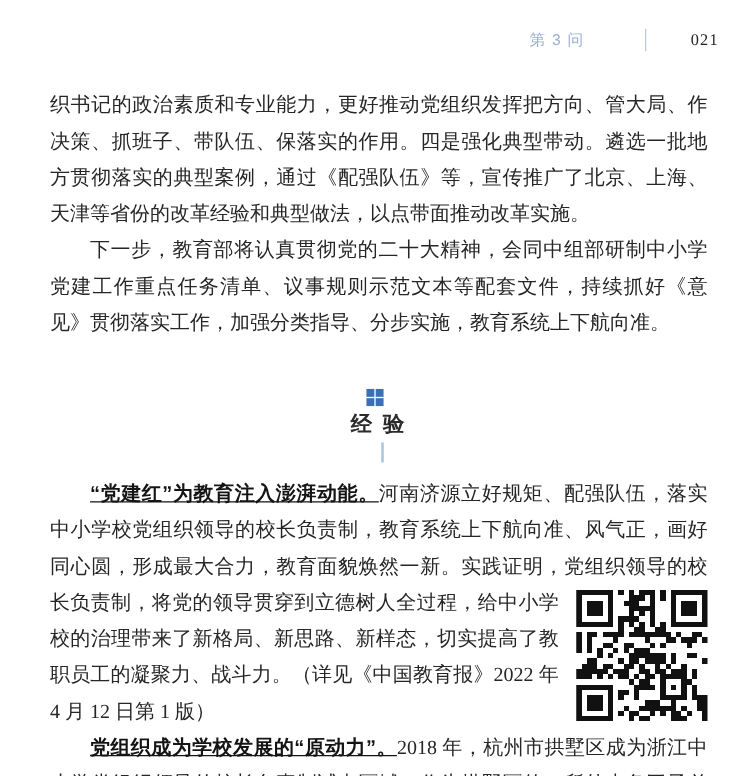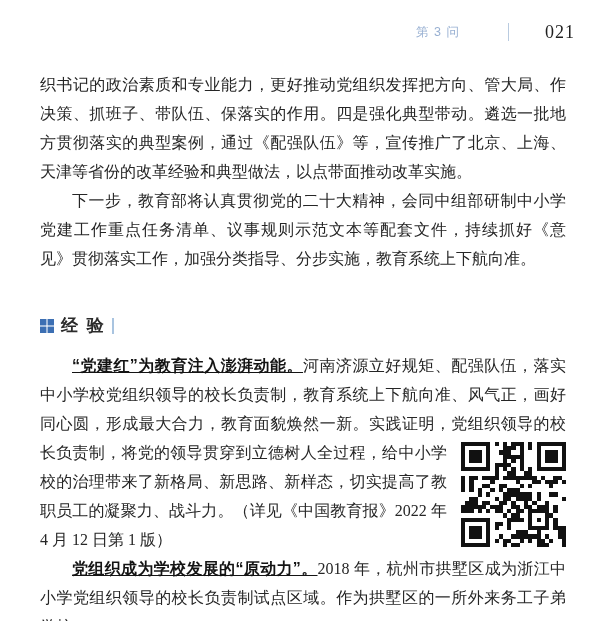--- a/index.html
+++ b/index.html
@@ -22,40 +22,40 @@
     position:absolute;top:23px;left:0;right:25px;
     display:flex;justify-content:flex-end;align-items:center;
     font-family:"Liberation Sans","DejaVu Sans",sans-serif;
     font-size:12.5px;line-height:18px;gap:24px;
   }
   .q-label{color:var(--header-blue);letter-spacing:1px;margin-right:12px;}
   .h-title{color:#3c3c3c;letter-spacing:0.5px;}
   .h-div{width:1px;height:18px;background:var(--divider-blue);margin:0 12px;}
   .page-num{
     font-family:"Liberation Serif","DejaVu Serif",serif;
-    font-size:18px;color:#1f1f1f;letter-spacing:1px;
+    font-size:13px;color:#1f1f1f;letter-spacing:1px;
   }
   
   .main{
     position:absolute;left:40px;top:70px;width:526px;
     font-size:16px;line-height:29px;text-align:justify;
   }
   .main p{margin:0;}
   .indent{text-indent:2em;}
   .lead{
     font-family:"Liberation Sans","DejaVu Sans",sans-serif;
     font-weight:700;color:var(--lead-color);text-decoration:underline;
   }
   .para-last{margin-top:6px;}
   
   .section-header{
     margin:38px 0 11px 0;
     display:flex;align-items:center;
     font-family:"Liberation Sans","DejaVu Sans",sans-serif;
-    font-weight:700;font-size:17px;color:#2b2b2b;
+    font-weight:700;font-size:17px;color:#2b2b2b;flex-direction:column;
   }
   .grid-icon{display:inline-flex;color:var(--accent-blue);margin-right:7px;}
   .section-title{letter-spacing:2px;}
   .title-bar{
     display:inline-block;width:2px;height:16px;
     background:var(--bar-blue);margin-left:6px;
   }
   
   .qr-float{
     float:right;width:119px;height:196px;

